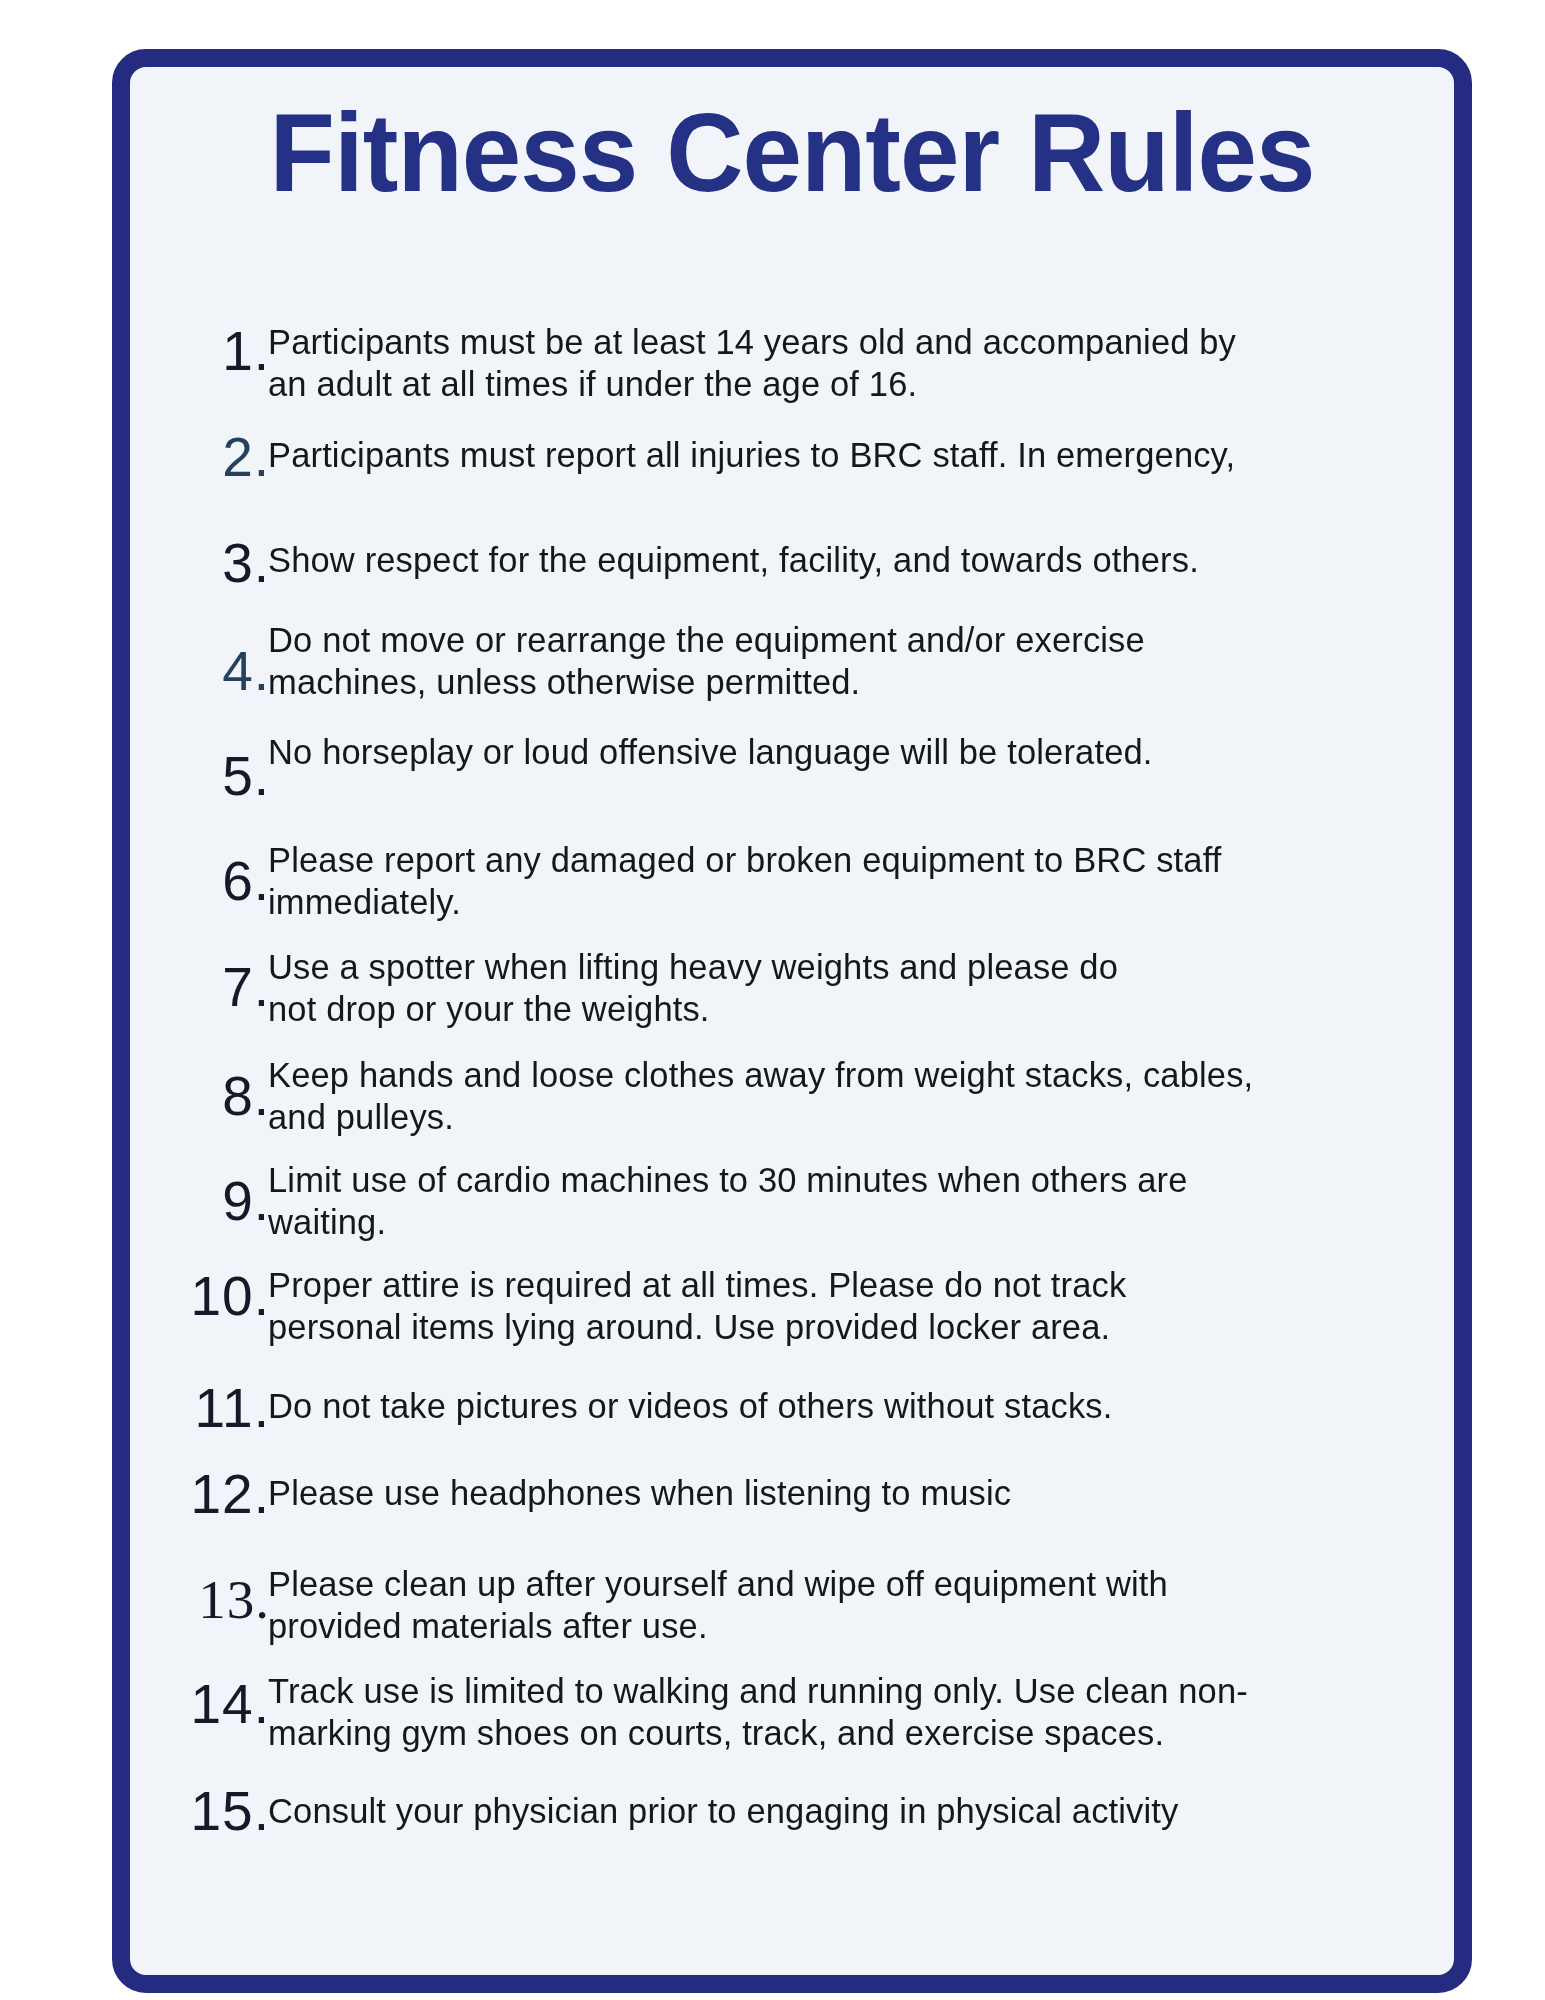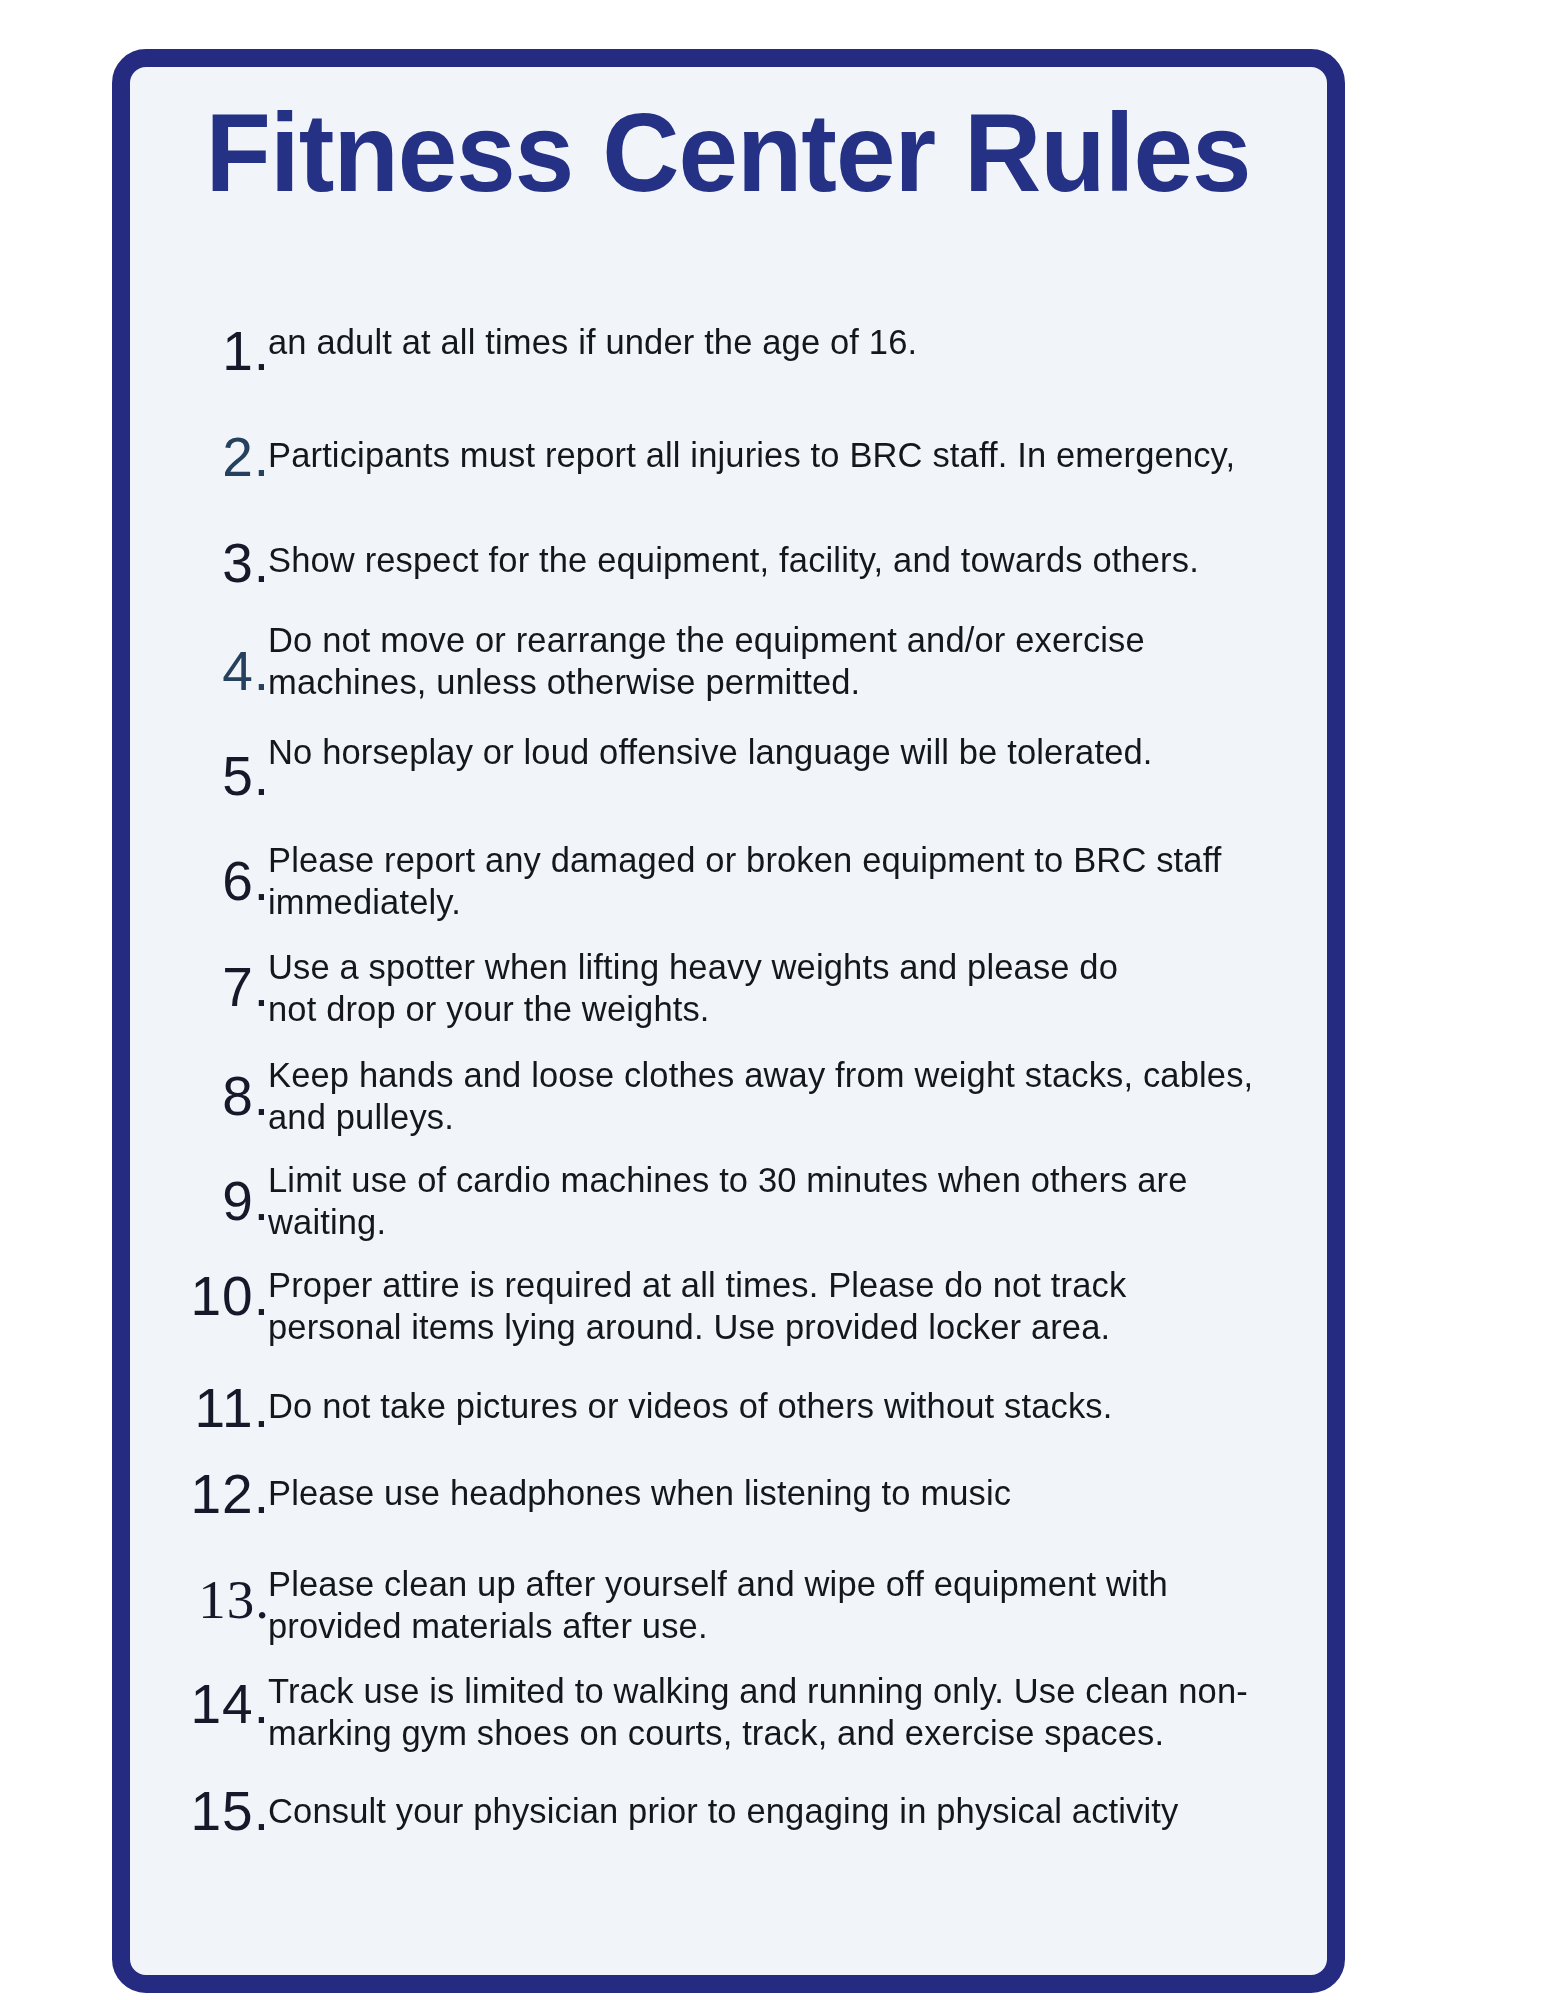--- a/index.html
+++ b/index.html
@@ -11,21 +11,21 @@
     width: 1545px;
     height: 2000px;
     position: relative;
     overflow: hidden;
     font-family: "Liberation Sans", sans-serif;
   }
   .sign {
     position: absolute;
     left: 112px;
     top: 49px;
-    width: 1233px;
+    width: 1360px;
     height: 1944px;
     box-sizing: border-box;
     border: 18px solid #252b80;
     border-radius: 34px;
     background: #f1f5fa;
   }
   .title {
     position: absolute;
     left: 0;
     right: 0;
@@ -83,20 +83,21 @@
 <body>
 
 <div class="sign">
   <div class="title" style="top:30px;">
     <span>Fitness Center Rules</span>
   </div>
 
   <div class="rule" style="top:0;">
     <div class="rule-num" style="top:257px;">1.</div>
     <div class="rule-text" style="top:254px;">
+      <span class="line">Participants must be at least 14 years old and accompanied by</span>
       <span class="line">an adult at all times if under the age of 16.</span>
     </div>
   </div>
 
   <div class="rule" style="top:0;">
     <div class="rule-num alt" style="top:363px;">2.</div>
     <div class="rule-text" style="top:367px;">
       <span class="line">Participants must report all injuries to BRC staff.  In emergency,</span>
     </div>
   </div>

